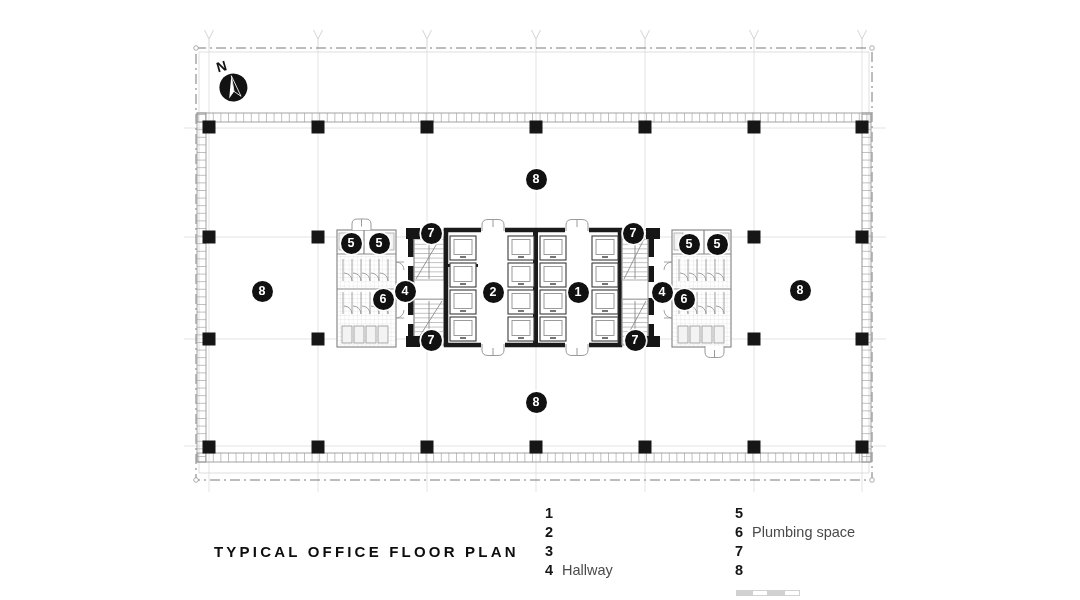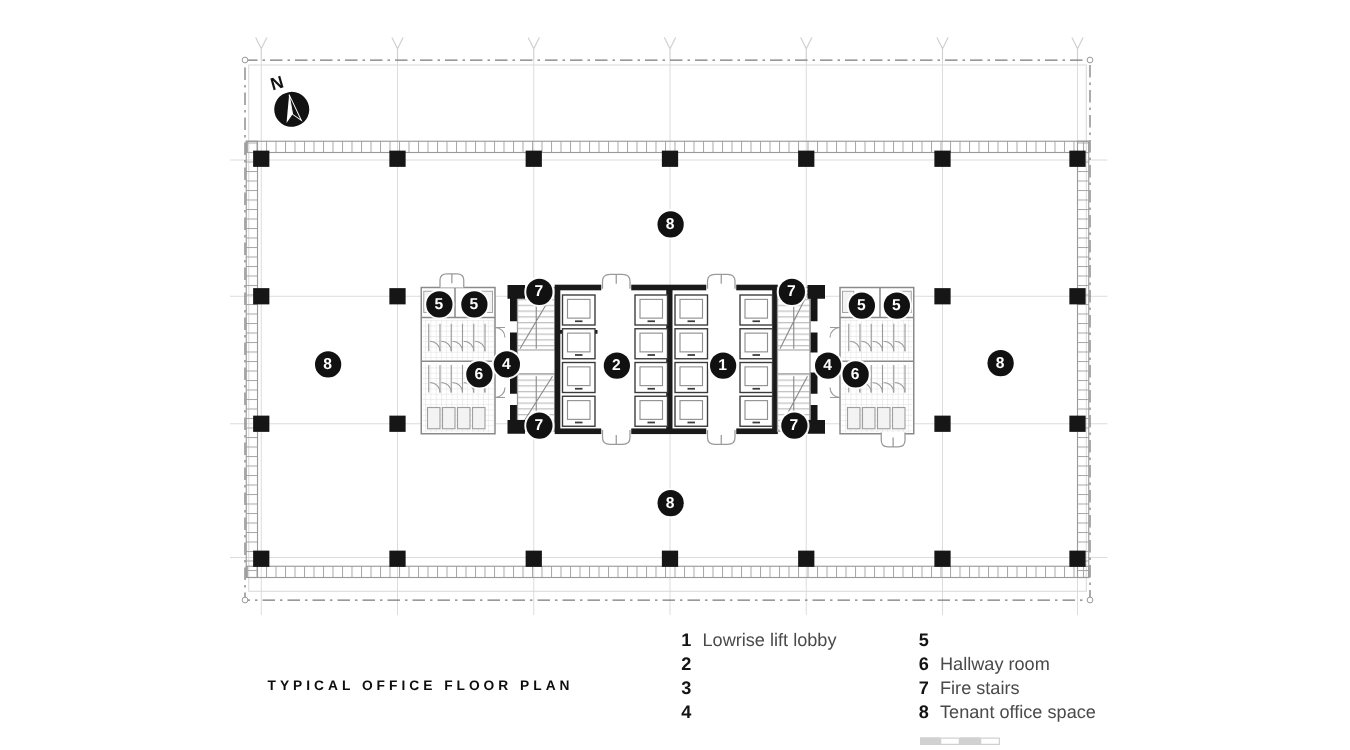--- a/index.html
+++ b/index.html
@@ -11,21 +11,21 @@
     border-radius:50%;background:#111;color:#fff;
     font-size:12.5px;font-weight:700;line-height:21px;text-align:center;
     box-shadow:0 0 0 1.6px rgba(255,255,255,.92);
     user-select:none;
   }
   .compass{position:absolute;left:206px;top:58px;width:60px;height:54px;transform:rotate(-10deg);}
   .compass .n{position:absolute;left:14px;top:-2px;font-size:14px;font-weight:700;color:#121212;transform:rotate(-6deg);}
   .compass .dial{position:absolute;left:13px;top:15px;width:28px;height:28px;border-radius:50%;background:#121212;}
   .page-title{
     position:absolute;left:214px;top:543px;
-    font-size:11px;font-weight:700;letter-spacing:3.2px;color:#0d0d0d;white-space:nowrap;text-align:center;
+    font-size:15px;font-weight:700;letter-spacing:3.2px;color:#0d0d0d;white-space:nowrap;text-align:center;
   }
   .legend{position:absolute;left:545px;top:504px;display:flex;gap:22px;
     font-size:14.5px;line-height:19px;color:#4a4a4a;}
   .legend .col{width:168px;}
   .legend .row{display:flex;}
   .legend .num{flex:0 0 17px;font-weight:700;color:#141414;}
   .legend .lbl{flex:1;}
   .scalebar{position:absolute;left:736px;top:590px;width:66px;height:10px;opacity:.45;display:flex;}
   .scalebar span{height:6px;width:16px;border:1px solid #9a9a9a;box-sizing:border-box;}
   .scalebar span:nth-child(odd){background:#9a9a9a;}
@@ -262,47 +262,45 @@
       <polygon points="27,17 33,39 27,33" fill="#121212" stroke="#ffffff" stroke-width="0.8"></polygon>
     </svg>
   </div>
 
   <div class="page-title">TYPICAL OFFICE FLOOR PLAN</div>
 
   <div class="legend">
     <div class="col">
       <div class="row">
         <span class="num">1</span>
-        <span class="lbl">Lowrise lift lobby</span>
       </div>
       <div class="row">
         <span class="num">2</span>
       </div>
       <div class="row">
         <span class="num">3</span>
       </div>
       <div class="row">
         <span class="num">4</span>
+        <span class="lbl">Hallway</span>
       </div>
     </div>
     <div class="col">
       <div class="row">
         <span class="num">5</span>
       </div>
       <div class="row">
         <span class="num">6</span>
-        <span class="lbl">Hallway room</span>
+        <span class="lbl">Plumbing space</span>
       </div>
       <div class="row">
         <span class="num">7</span>
-        <span class="lbl">Fire stairs</span>
       </div>
       <div class="row">
         <span class="num">8</span>
-        <span class="lbl">Tenant office space</span>
       </div>
     </div>
   </div>
 
   <div class="scalebar">
     <span></span>
       <span></span>
       <span></span>
       <span></span>
   </div>

